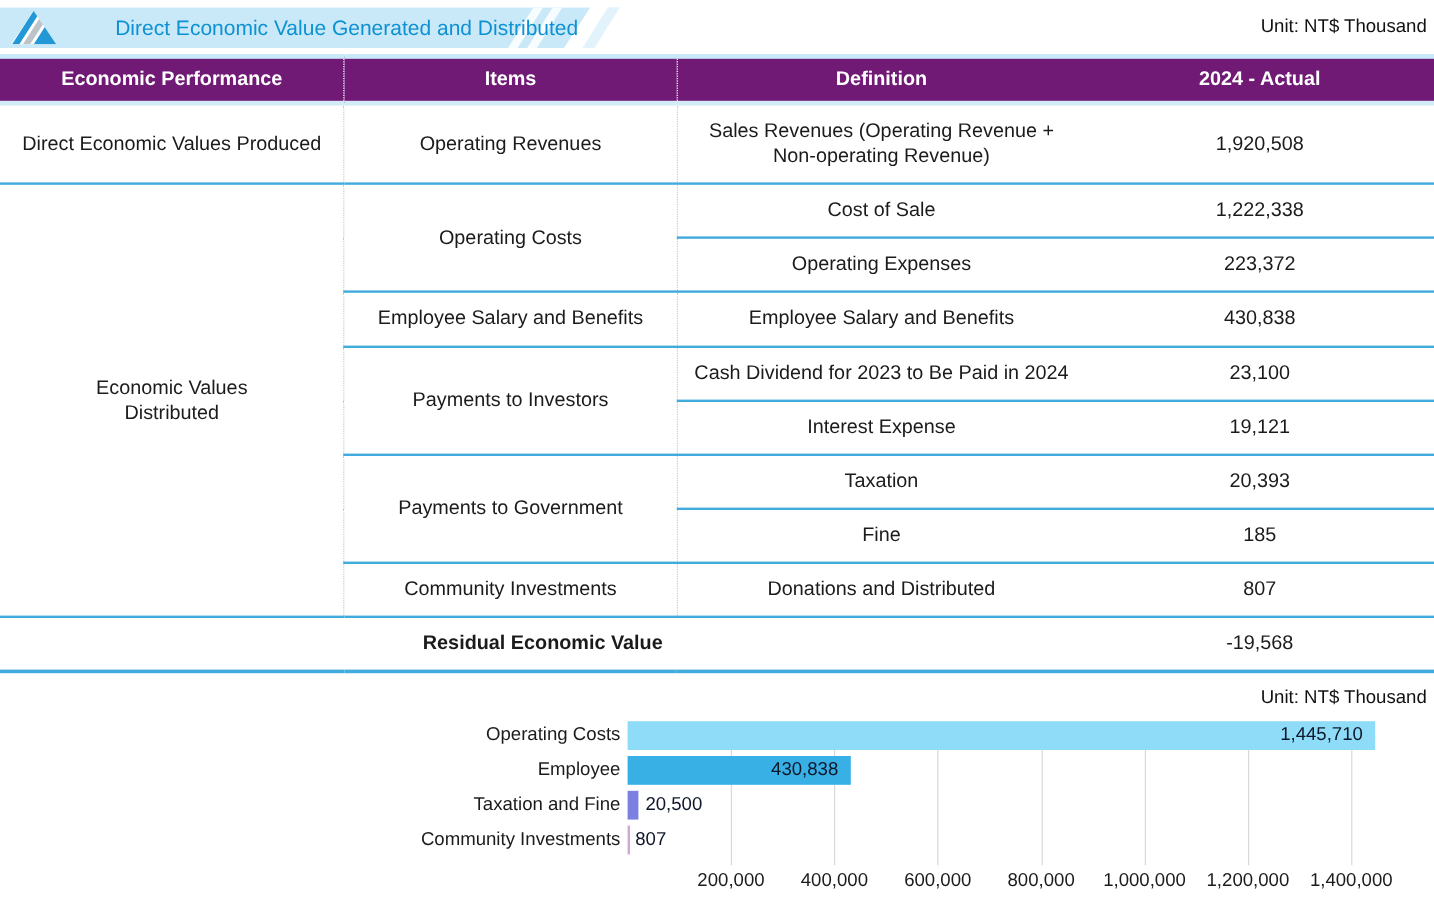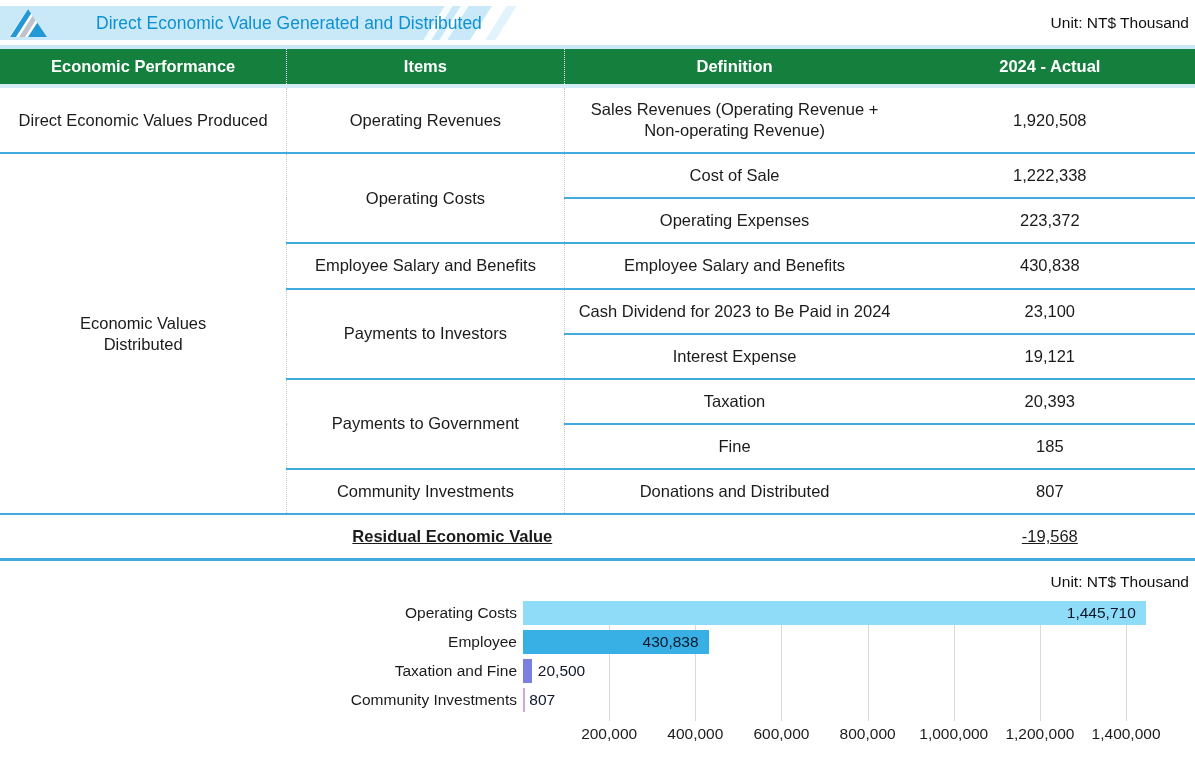--- a/index.html
+++ b/index.html
@@ -17,27 +17,27 @@
   .after-stripe{position:absolute;top:6px;left:496px;width:10px;height:34px;background:#e3f3fb;
           transform:skewX(-32deg);}
   .tri-icon{position:absolute;left:8px;top:8px;}
   .banner-title{position:absolute;left:48px;top:6px;height:34px;line-height:34px;
           font-size:17.5px;font-weight:400;color:#0e91d2;white-space:nowrap;margin-left:48px;}
   .unit-top{position:absolute;right:6px;top:14px;font-size:15.5px;color:#111;}
 
   
   table.econ{width:100%;border-collapse:collapse;table-layout:fixed;font-size:16.5px;}
   col.c1{width:24%;} col.c2{width:23.2%;} col.c3{width:28.5%;} col.c4{width:24.3%;}
-  th{background:#15803d;color:#fff;font-weight:700;padding:8px 6px;font-size:16.5px;
+  th{background:#701a75;color:#fff;font-weight:700;padding:8px 6px;font-size:16.5px;
      border-top:4px solid #c9e9f8;border-bottom:4px solid #d3ecf8;}
   th.sep{border-left:1px dotted #e8f6fd;text-align:center;}
   td{padding:11px 8px;text-align:center;vertical-align:middle;white-space:pre-line;
      border-bottom:2px solid #41abdd;line-height:1.28;}
   td.col-item,td.col-def{border-left:1px dotted #c6cacd;}
-  tfoot td{font-size:16.5px;border-bottom:3px solid #41abdd;text-decoration:underline;}
+  tfoot td{font-size:16.5px;border-bottom:3px solid #41abdd;}
   tfoot td.residual-label{font-weight:700;}
 
   
   .chart-section{margin-top:12px;}
   .chart-unit{text-align:right;font-size:15.5px;color:#111;padding-right:6px;margin-bottom:10px;}
   .chart-rows{position:relative;padding-bottom:4px;}
   .gridlines{position:absolute;left:523px;right:0;top:0;bottom:0;}
   .gridline{position:absolute;top:0;bottom:0;width:1px;background:#d9d9d9;}
   .chart-row{display:flex;align-items:center;height:24px;margin-bottom:5px;position:relative;}
   .chart-label{width:517px;padding-right:6px;text-align:right;font-size:15.5px;color:#1b1b1b;

